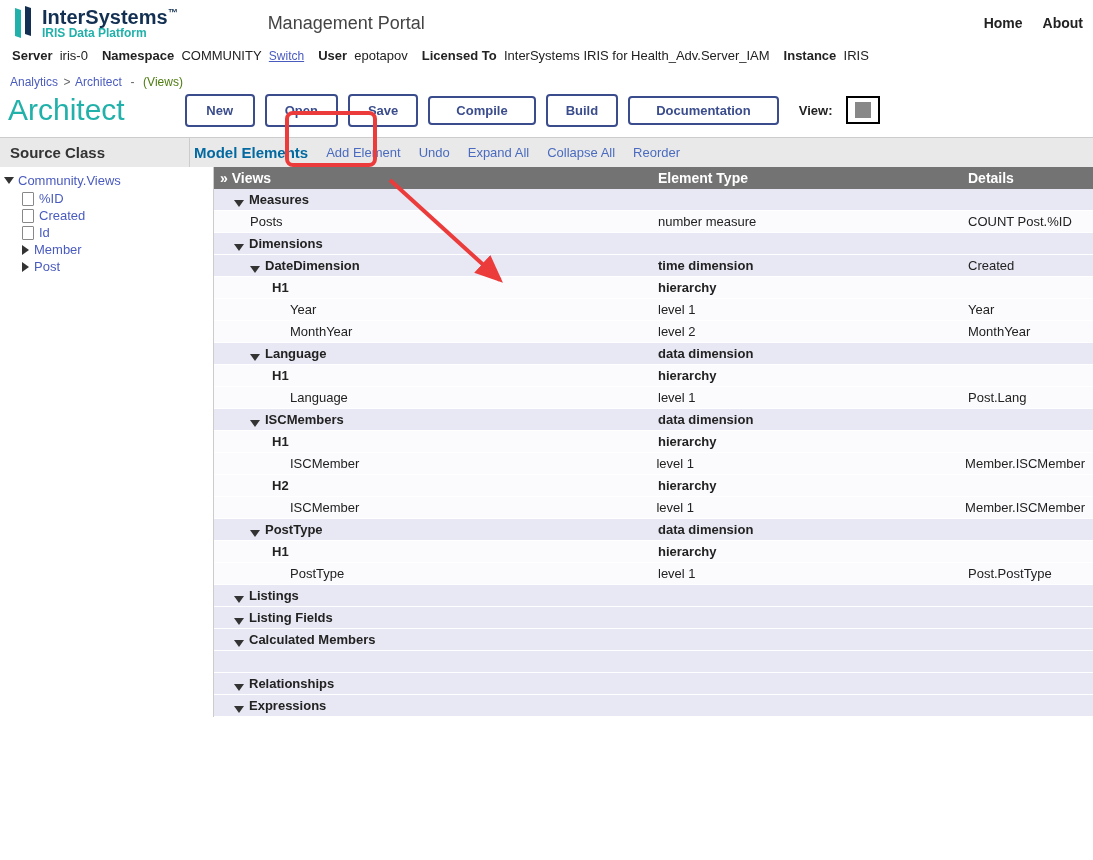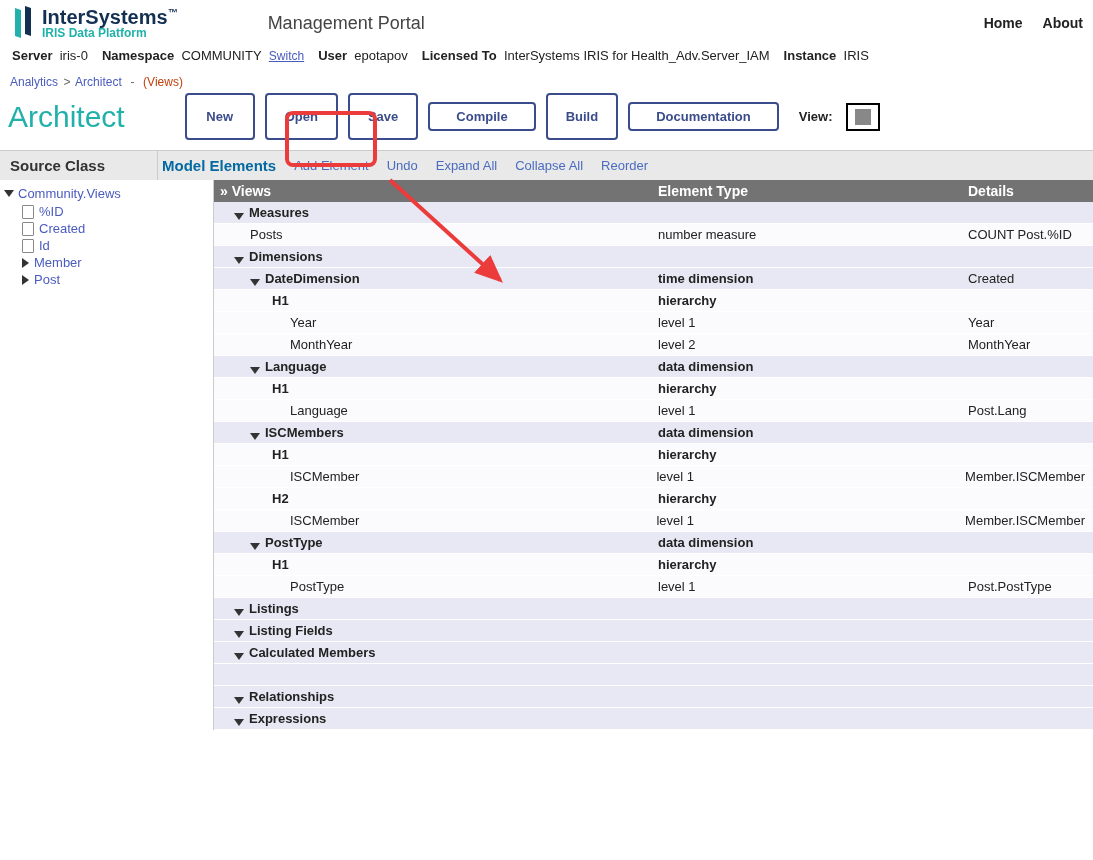--- a/index.html
+++ b/index.html
@@ -36,42 +36,42 @@
   }
   .infobar b { font-weight: 700; }
   .switch-link { color: #4a5bbf; text-decoration: underline; cursor: pointer; font-size: 12px;}
   
   .breadcrumb {
     padding: 2px 10px;
     font-size: 12px;
   }
   .breadcrumb a { color: #4a5bbf; text-decoration: none; }
   .breadcrumb .sep { color: #666; margin: 0 2px; }
-  .breadcrumb .views { color: #c2410c; }
+  .breadcrumb .views { color: #4d7c0f; }
   
   .titlebar {
     display: flex;
     align-items: center;
     padding: 2px 10px 10px 8px;
     gap: 10px;
   }
   .page-title {
     font-size: 30px;
     color: #22b1aa;
     font-weight: 400;
     margin-right: 50px;
   }
   .btn {
     border: 2px solid #3a4c8c;
     border-radius: 4px;
     color: #3a4c8c;
     background: #fff;
     font-size: 13px;
     font-weight: 700;
-    padding: 14px 18px;
+    padding: 7px 18px;
     cursor: pointer;
     min-width: 70px;
     text-align: center;
   }
   .btn.wide { padding: 5px 26px; }
   .view-label { font-size: 13px; font-weight: 700; margin-left: 10px; }
   .view-icon {
     width: 34px; height: 28px;
     border: 2px solid #000;
     display: inline-flex;
@@ -81,21 +81,21 @@
     background: #fff;
   }
   .view-icon-inner { width: 16px; height: 16px; background: #888; }
   
   .toolbar-row {
     display: flex;
     background: #e9e9e9;
     border-top: 1px solid #ccc;
   }
   .toolbar-left {
-    width: 158px;
+    width: 190px;
     padding: 6px 10px;
     font-weight: 700;
     font-size: 15px;
     color: #333;
     border-right: 1px solid #ccc;
   }
   .toolbar-right {
     flex: 1;
     display: flex;
     align-items: center;

